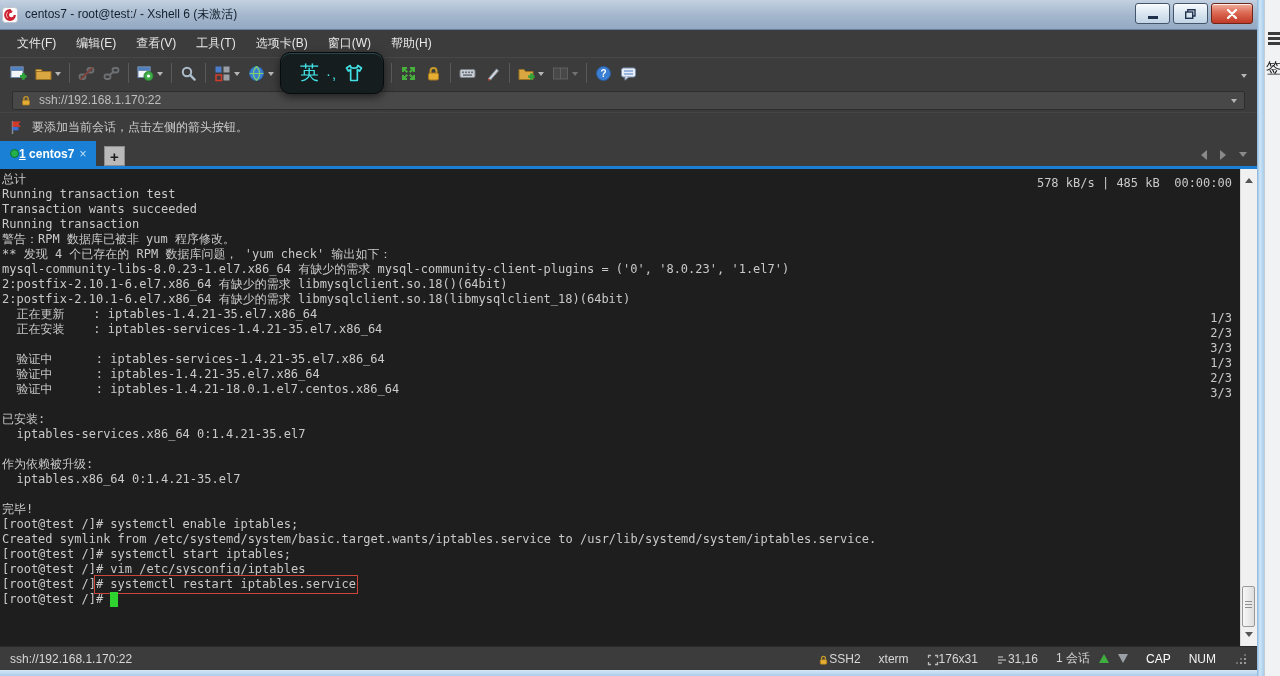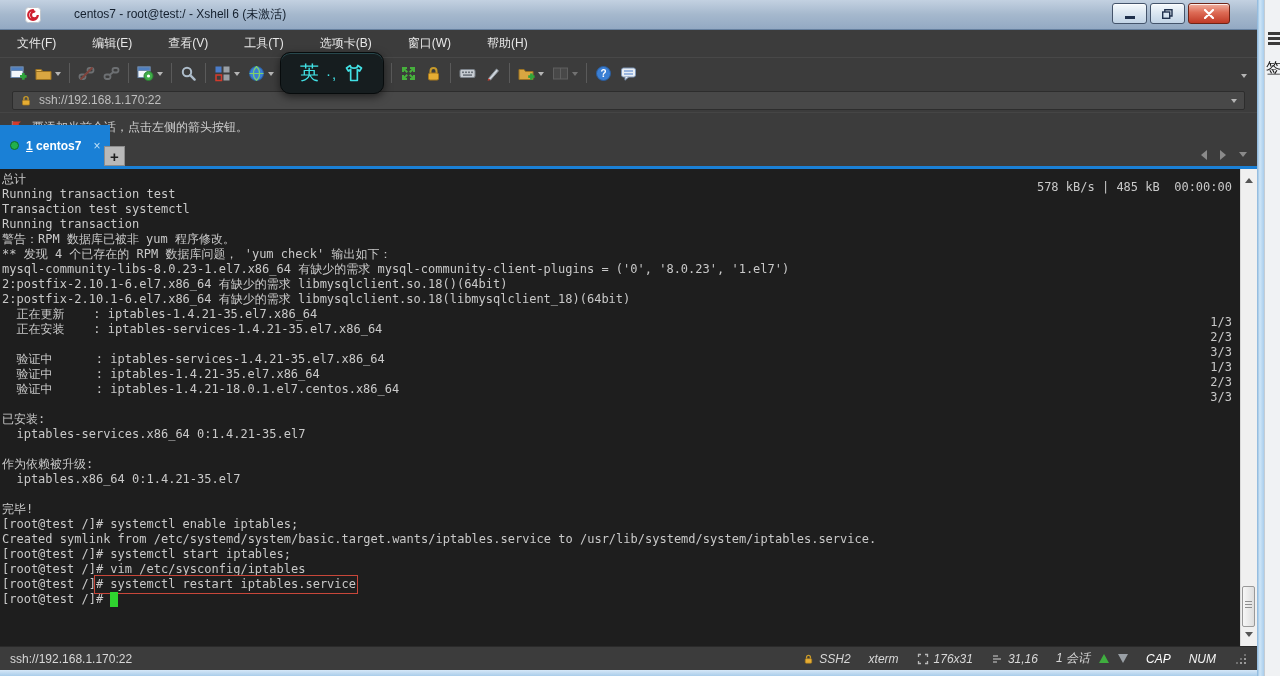--- a/index.html
+++ b/index.html
@@ -1,32 +1,32 @@
 <!DOCTYPE html>
 <html><head>
 <meta charset="utf-8">
 <style>
   html,body{margin:0;padding:0;}
   body{width:1280px;height:676px;overflow:hidden;background:#eef1f4;font-family:"Liberation Sans",sans-serif;-webkit-font-smoothing:antialiased;}
   .screen{position:relative;width:1280px;height:676px;}
   .xwin{position:absolute;left:0;top:0;width:1257px;height:676px;background:#3c3c3c;}
 
   
-  .titlebar{height:30px;display:flex;align-items:center;padding:0 23px;box-sizing:border-box;
-    background:linear-gradient(#c3d1e1,#a5b8cd 50%,#93a9c3);border-bottom:1px solid #66809f;gap:26px;}
+  .titlebar{height:30px;display:flex;align-items:center;padding:0 0;box-sizing:border-box;
+    background:linear-gradient(#c3d1e1,#a5b8cd 50%,#93a9c3);border-bottom:1px solid #66809f;}
   .titlebar .logo{margin:0 7px 0 2px;display:flex;}
   .title-text{font-size:12px;color:#15202e;}
   .win-controls{margin-left:auto;display:flex;gap:3px;align-self:flex-start;margin-top:3px;margin-right:4px;}
   .winbtn{width:33px;height:19px;border:1px solid #44546b;border-radius:3px;display:flex;align-items:center;justify-content:center;
     background:linear-gradient(#f6fafd,#dde8f2 45%,#c2d4e6);box-shadow:inset 0 1px 0 rgba(255,255,255,.8);}
   .winbtn.close{width:40px;background:linear-gradient(#f0b0a0,#dd6b55 45%,#c03a26);border-color:#6e2417;}
   .glyph-min{width:10px;height:3px;background:#20314d;margin-top:8px;}
 
   
-  .menubar{height:27px;background:#3c3c3c;display:flex;align-items:center;gap:18px;padding:0 8px;box-sizing:border-box;}
+  .menubar{height:27px;background:#3c3c3c;display:flex;align-items:center;gap:2px;padding:0 8px;box-sizing:border-box;}
   .menu-item{color:#e8e8e8;font-size:12px;padding:4px 9px;cursor:default;}
 
   
   .toolbar{height:31px;background:#3c3c3c;display:flex;align-items:center;padding:0 6px;box-sizing:border-box;border-top:1px solid #484848;position:relative;}
   .tbtn{height:26px;display:flex;align-items:center;justify-content:center;padding:0 4px;border-radius:2px;}
   .tsep{width:1px;height:20px;background:#5a5a5a;margin:0 4px;}
   .caret{width:0;height:0;border:3px solid transparent;border-top:4px solid #b5b5b5;margin:4px 0 0 3px;}
   .dim{opacity:.45;}
   .overflow-caret{position:absolute;right:10px;top:12px;}
 
@@ -34,50 +34,50 @@
   .addressrow{height:24px;background:#3c3c3c;display:flex;align-items:center;padding:0 12px;box-sizing:border-box;}
   .addressbar{flex:1;height:19px;background:#484848;border:1px solid #2d2d2d;border-radius:2px;display:flex;align-items:center;gap:7px;padding:0 7px;box-sizing:border-box;}
   .address-text{color:#bfbfbf;font-size:12px;}
 
   
   .inforow{height:29px;background:#3c3c3c;display:flex;align-items:center;gap:8px;padding:0 10px;box-sizing:border-box;border-top:1px solid #454545;color:#cdcdcd;font-size:12px;}
 
   
   .tabbar{height:28px;background:#3c3c3c;position:relative;}
   .tab-underline{position:absolute;left:0;right:0;bottom:0;height:3px;background:#1a80d6;}
-  .tab{position:absolute;left:0;bottom:3px;height:25px;background:#1a80d6;display:flex;align-items:center;gap:7px;padding:8px 10px;color:#fff;font-weight:bold;font-size:12px;}
+  .tab{position:absolute;left:0;bottom:3px;height:25px;background:#1a80d6;display:flex;align-items:center;gap:0;padding:0 10px;color:#fff;font-weight:bold;font-size:12px;}
   .tab-dot{width:9px;height:9px;border-radius:50%;background:#22b14c;border:1px solid #0d6e2c;box-sizing:border-box;}
   .tab-idx{text-decoration:underline;}
   .tab-close{color:#bfe0f7;font-weight:normal;font-size:12px;margin-left:5px;}
   .tab-add{position:absolute;left:104px;bottom:3px;width:21px;height:20px;background:#b9b9b9;border:1px solid #8d8d8d;box-sizing:border-box;
     color:#1e1e1e;font-size:15px;font-weight:bold;display:flex;align-items:center;justify-content:center;}
   .tab-nav{position:absolute;right:10px;top:8px;display:flex;align-items:center;gap:13px;}
   .tri-l{width:0;height:0;border:5px solid transparent;border-right:6px solid #8a8a8a;border-left:none;}
   .tri-r{width:0;height:0;border:5px solid transparent;border-left:6px solid #8a8a8a;border-right:none;}
   .tri-d{width:0;height:0;border:4px solid transparent;border-top:5px solid #8a8a8a;margin-top:3px;}
 
   
   .terminal{position:relative;height:477px;background:#1e1e1e;font-family:"DejaVu Sans Mono","Liberation Mono",monospace;font-size:12px;line-height:15px;color:#c9c9c9;}
   .term-content{padding:3px 0 0 2px;margin-right:21px;}
-  .term-line{display:flex;white-space:pre;height:15px;}
+  .term-line{display:flex;white-space:pre;height:15px;align-items:center;}
   .term-right{margin-left:auto;padding-right:4px;margin-top:8px;}
   .redbox{outline:1px solid #c8473a;outline-offset:1px;}
   .cursor{background:#2fd32f;}
   .term-scrollbar{position:absolute;top:0;right:0;width:17px;height:100%;background:#f0f0f0;border-left:1px solid #d9d9d9;box-sizing:border-box;}
   .sb-up{position:absolute;top:5px;left:4px;width:0;height:0;border:4px solid transparent;border-bottom:5px solid #555;}
   .sb-down{position:absolute;bottom:5px;left:4px;width:0;height:0;border:4px solid transparent;border-top:5px solid #555;}
   .sb-thumb{position:absolute;left:1px;bottom:19px;width:13px;height:41px;border:1px solid #999;border-radius:2px;box-sizing:border-box;
     background:linear-gradient(to right,#f7f7f7,#dedede);}
   .sb-thumb::after{content:"";position:absolute;left:2px;top:14px;width:7px;height:9px;
     background:repeating-linear-gradient(#8f8f8f 0 1px,transparent 1px 3px);}
 
   
   .statusbar{height:24px;background:#3c3c3c;border-top:1px solid #2a2a2a;display:flex;align-items:center;padding:0 10px;box-sizing:border-box;color:#d8d8d8;font-size:12px;}
   .sb-right{margin-left:auto;display:flex;align-items:center;gap:9px;}
-  .sb-item{display:flex;align-items:center;gap:5px;margin-left:9px;font-style:italic;}
+  .sb-item{display:flex;align-items:flex-end;margin-left:9px;}
   .dim-label{color:#ffffff;}
   .bright-label{color:#f4f4f4;}
   .arr-up{width:0;height:0;border-left:5px solid transparent;border-right:5px solid transparent;border-bottom:9px solid #3fae3f;}
   .arr-down{width:0;height:0;border-left:5px solid transparent;border-right:5px solid transparent;border-top:9px solid #9aa0a6;}
   .grip{position:relative;width:12px;height:12px;margin-left:10px;}
   .grip::before{content:"";position:absolute;right:1px;bottom:1px;width:2px;height:2px;background:#9a9a9a;
     box-shadow:-4px 0 #9a9a9a,-8px 0 #707070,0 -4px #9a9a9a,-4px -4px #707070,0 -8px #707070;}
 
   
   .bottomstrip{height:7px;background:linear-gradient(#d6e8f8,#a9cdea);border-bottom:1px solid #7fa8cc;box-sizing:border-box;}
@@ -334,21 +334,21 @@
         <span class="tri-l"></span>
         <span class="tri-r"></span>
         <span class="tri-d"></span>
       </div>
     </div>
 
     <div class="terminal">
       <div class="term-content">
           <div class="term-line"><span>总计</span><span class="term-right">578 kB/s | 485 kB  00:00:00</span></div>
           <div class="term-line"><span>Running transaction test</span></div>
-          <div class="term-line"><span>Transaction test systemctl</span></div>
+          <div class="term-line"><span>Transaction wants succeeded</span></div>
           <div class="term-line"><span>Running transaction</span></div>
           <div class="term-line"><span>警告：RPM 数据库已被非 yum 程序修改。</span></div>
           <div class="term-line"><span>** 发现 4 个已存在的 RPM 数据库问题， 'yum check' 输出如下：</span></div>
           <div class="term-line"><span>mysql-community-libs-8.0.23-1.el7.x86_64 有缺少的需求 mysql-community-client-plugins = ('0', '8.0.23', '1.el7')</span></div>
           <div class="term-line"><span>2:postfix-2.10.1-6.el7.x86_64 有缺少的需求 libmysqlclient.so.18()(64bit)</span></div>
           <div class="term-line"><span>2:postfix-2.10.1-6.el7.x86_64 有缺少的需求 libmysqlclient.so.18(libmysqlclient_18)(64bit)</span></div>
           <div class="term-line"><span>  正在更新    : iptables-1.4.21-35.el7.x86_64</span><span class="term-right">1/3</span></div>
           <div class="term-line"><span>  正在安装    : iptables-services-1.4.21-35.el7.x86_64</span><span class="term-right">2/3</span></div>
           <div class="term-line"><span class="term-right">3/3</span></div>
           <div class="term-line"><span>  验证中      : iptables-services-1.4.21-35.el7.x86_64</span><span class="term-right">1/3</span></div>

